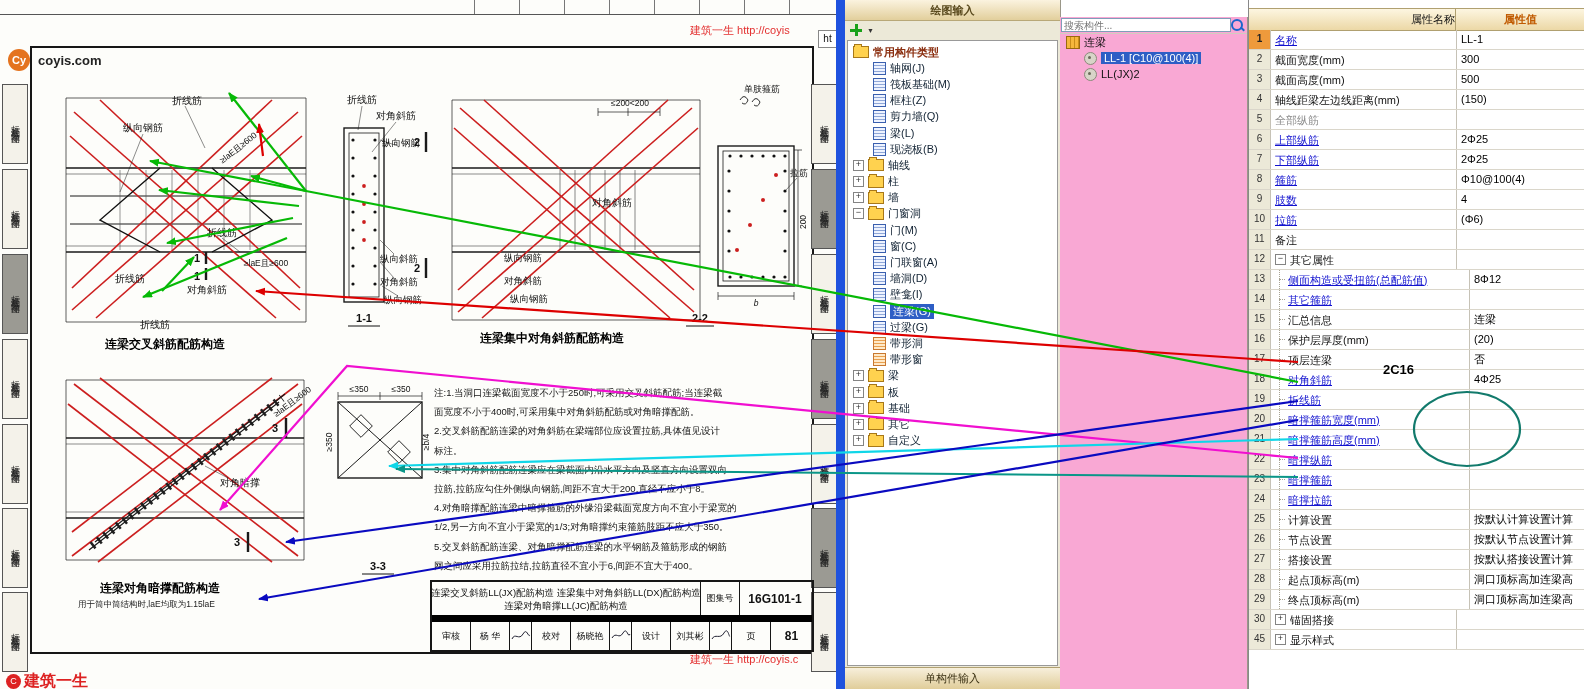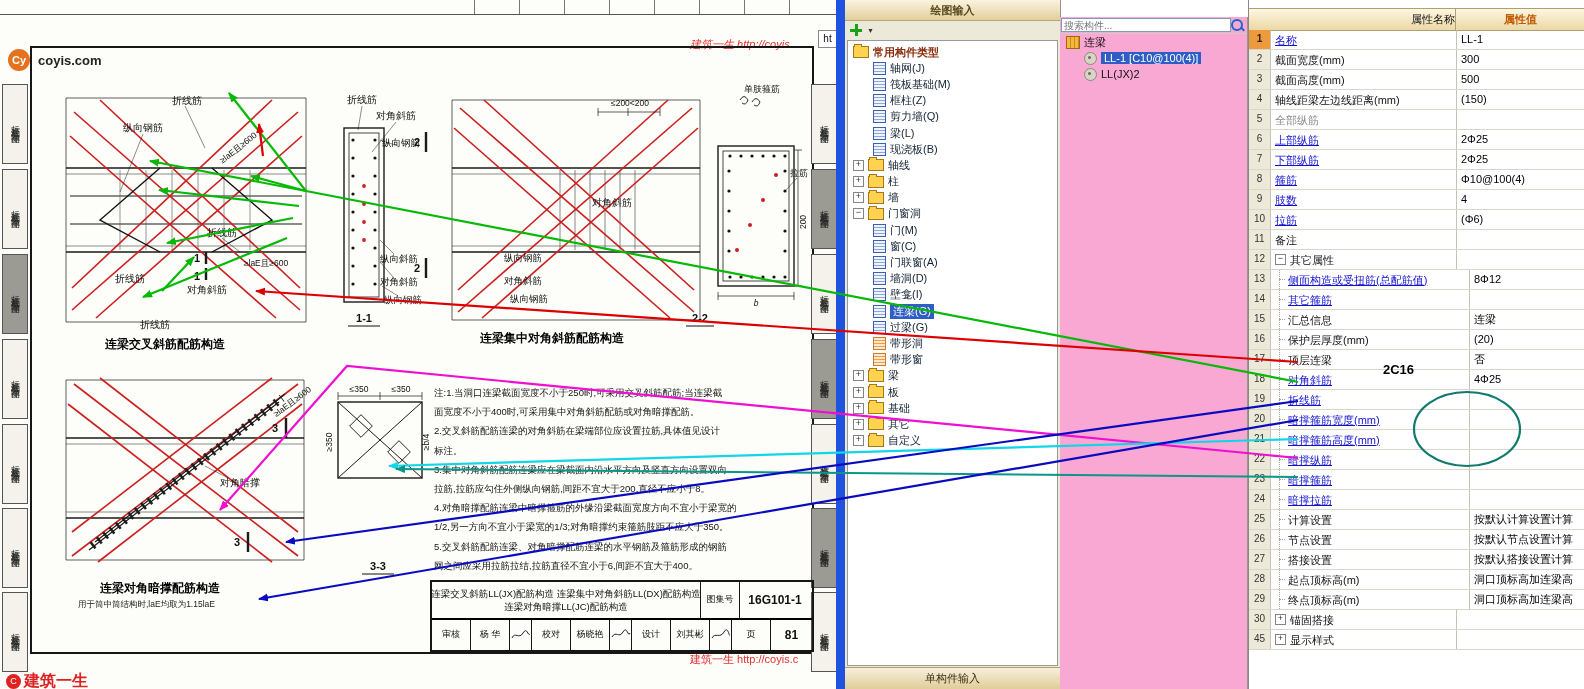--- a/index.html
+++ b/index.html
@@ -5,21 +5,21 @@
   html,body{margin:0;padding:0;background:#d8d8d8;}
   #app{position:relative;width:1584px;height:689px;overflow:hidden;background:#fff;
        font-family:"Liberation Sans","DejaVu Sans",sans-serif;color:#111;}
   
   #doc{position:absolute;left:0;top:0;width:836px;height:689px;background:#fdfdfa;overflow:hidden;}
   #topstrip{position:absolute;left:0;top:0;width:836px;height:14px;border-bottom:1px solid #555;}
   #topcells{position:absolute;left:430px;top:0;width:382px;height:14px;
             background:repeating-linear-gradient(90deg,transparent 0 44px,#777 44px 45px);}
   #pageframe{position:absolute;left:30px;top:46px;width:780px;height:604px;border:2px solid #161616;}
   .wm{position:absolute;color:#e33030;font-size:11px;white-space:nowrap;}
-  #wm-top{left:690px;top:37px;font-style:italic;}
+  #wm-top{left:690px;top:23px;}
   #wm-bot{left:690px;top:652px;}
   #htbox{position:absolute;left:818px;top:30px;width:17px;height:16px;background:#fff;border:1px solid #888;
          font-size:10px;line-height:15px;text-align:center;}
   #logo{position:absolute;left:8px;top:49px;display:flex;align-items:center;gap:8px;}
   #logo .cy{width:22px;height:22px;border-radius:50%;background:#e4731f;color:#fff;font-weight:bold;
             font-size:11px;line-height:22px;text-align:center;}
   #logo .site{font-weight:bold;font-size:13px;color:#222;}
   #botlogo{position:absolute;left:6px;top:671px;display:flex;align-items:center;gap:3px;color:#d22;}
   #botlogo .cy2{width:15px;height:15px;border-radius:50%;background:#d22;color:#fff;font-size:9px;
                line-height:15px;text-align:center;}
@@ -28,21 +28,21 @@
        writing-mode:vertical-rl;font-size:9px;letter-spacing:2px;display:flex;align-items:center;
        justify-content:center;color:#222;}
   .tab.gray{background:#9b9a93;}
   
   #notes{position:absolute;left:434px;top:383px;width:378px;font-size:9.5px;line-height:19.2px;color:#141414;}
   .dtitle{position:absolute;font-size:12px;font-weight:bold;color:#000;white-space:nowrap;}
   .dsub{position:absolute;font-size:8.5px;color:#222;white-space:nowrap;}
   
   #tblock{position:absolute;left:430px;top:580px;width:380px;height:68px;border:2px solid #161616;
           display:flex;flex-direction:column;font-size:9px;}
-  #tb-top{display:flex;height:37px;border-bottom:2px solid #000000;}
+  #tb-top{display:flex;height:37px;border-bottom:7px solid #000000;}
   #tb-bot{display:flex;height:31px;}
   .tb-cell{border-right:1px solid #161616;display:flex;align-items:center;justify-content:center;
            overflow:hidden;white-space:nowrap;}
   .tb-cell:last-child{border-right:none;}
   #tb-titles{width:268px;flex-direction:column;justify-content:center;line-height:13px;font-size:9.5px;}
   .tb-lab{width:38px;}
   .tb-big{width:70px;font-weight:bold;font-size:12px;}
   .tb-name{width:38px;}
   .tb-sig{width:21px;}
   svg text{font-family:"Liberation Sans","DejaVu Sans",sans-serif;fill:#111;}

